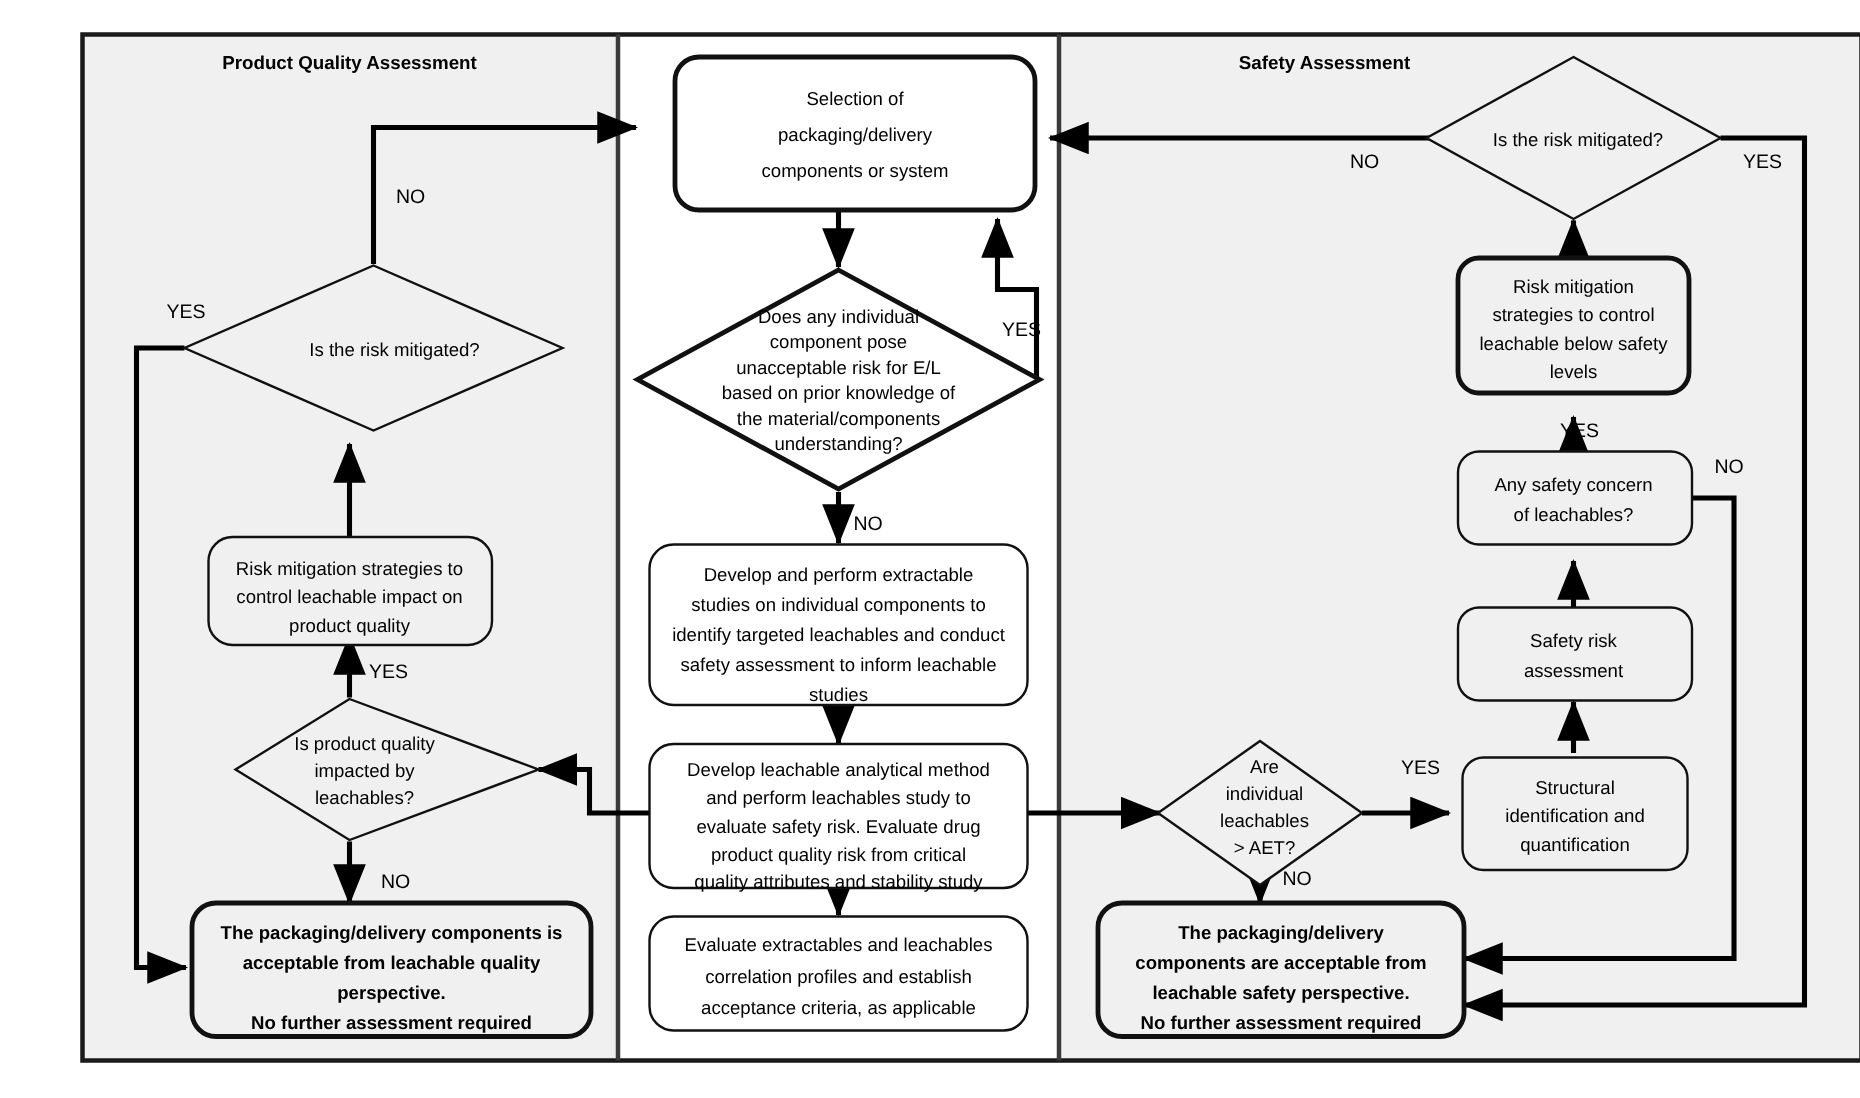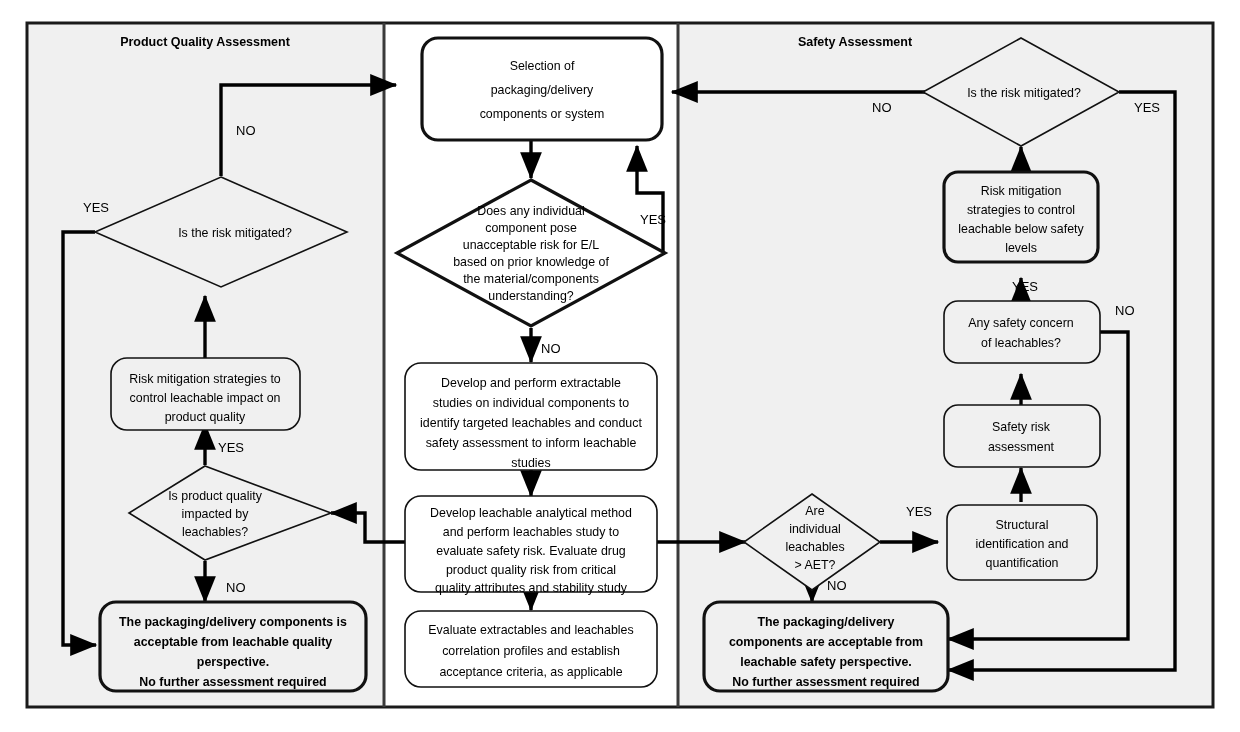--- a/index.html
+++ b/index.html
@@ -1,18 +1,18 @@
 <!DOCTYPE html>
 <html><head>
 <meta charset="utf-8">
 <style>
   html,body{margin:0;padding:0;background:#ffffff;}
   body{width:1240px;height:732px;overflow:hidden;
        font-family:"Liberation Sans","DejaVu Sans",sans-serif;}
-  #stage{position:relative;width:988px;height:732px;}
+  #stage{position:relative;width:988px;height:732px;padding-left:28px;}
   svg{display:block;}
   .panel-fill-gray{fill:#f0f0f0;}
   .panel-fill-white{fill:#ffffff;}
   .panel-stroke{stroke:#1a1a1a;stroke-width:3;fill:none;}
   .divider{stroke:#3a3a3a;stroke-width:3;}
   .panel-title{font-size:12.5px;font-weight:bold;fill:#000;}
   .node-box{fill:#f0f0f0;stroke:#111;stroke-width:1.6;}
   .node-box.on-white{fill:#ffffff;}
   .node-box.thick{stroke-width:3.2;}
   .node-diamond{fill:#f0f0f0;stroke:#111;stroke-width:1.6;}

